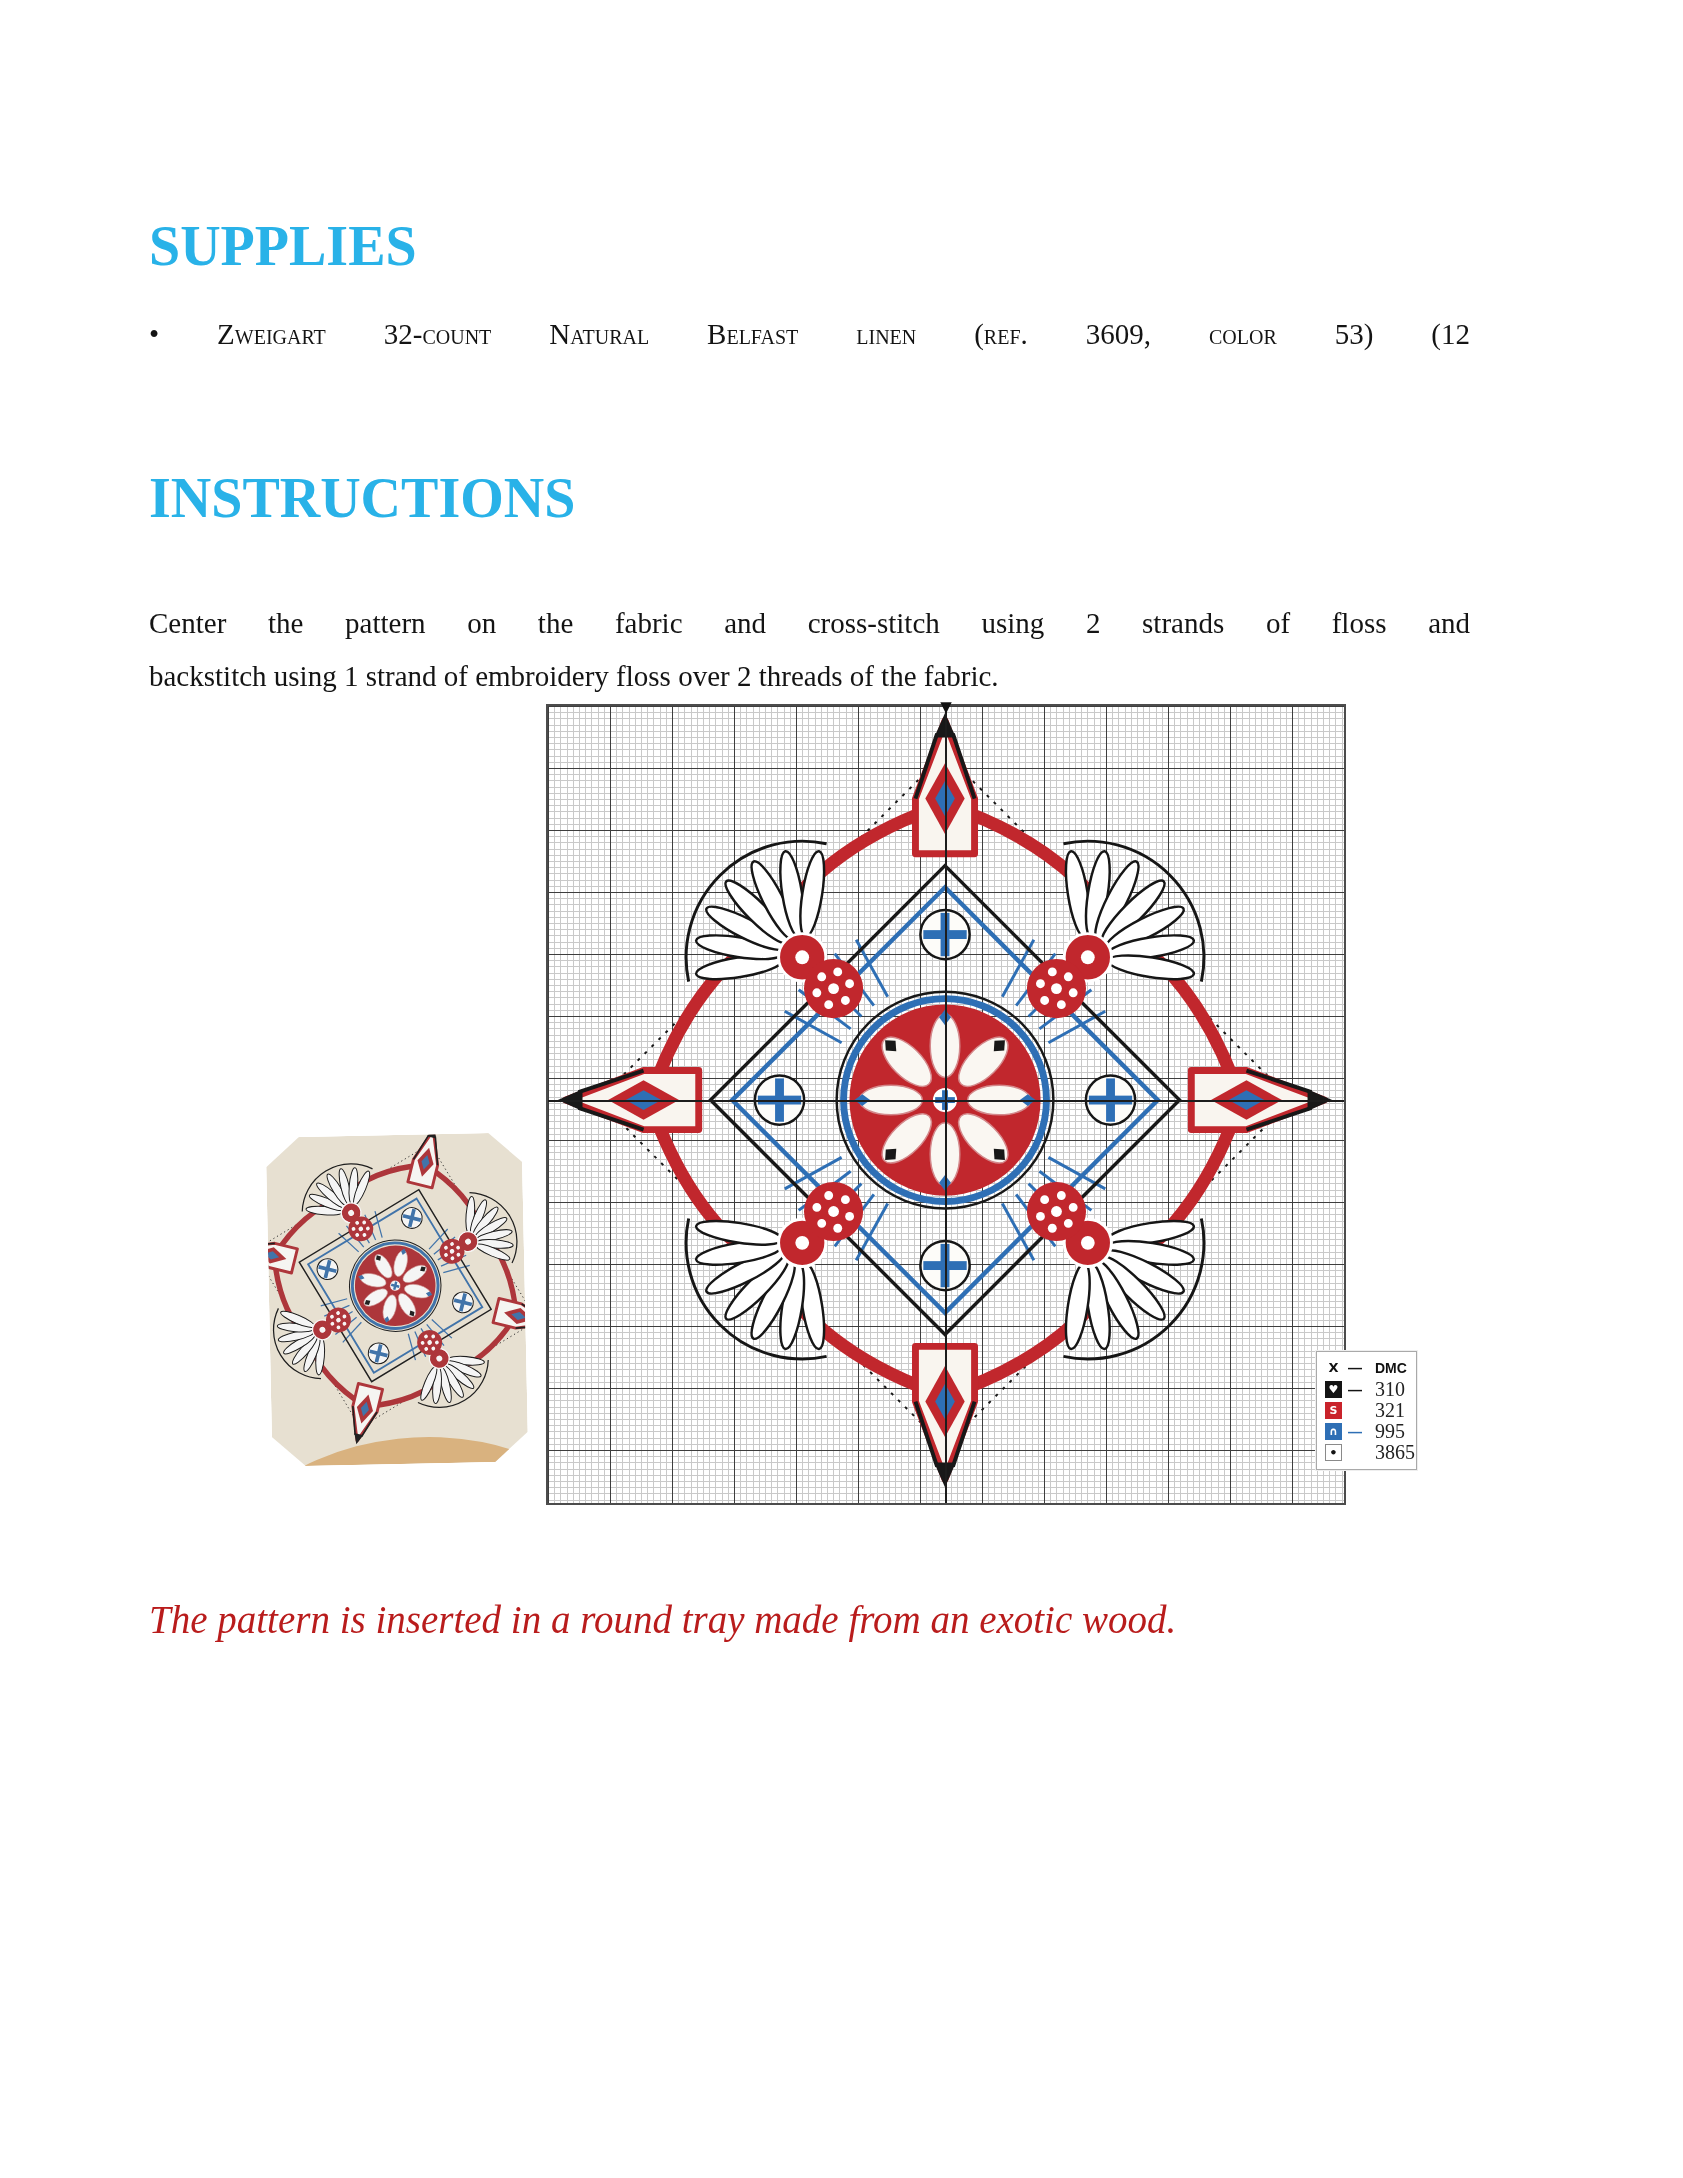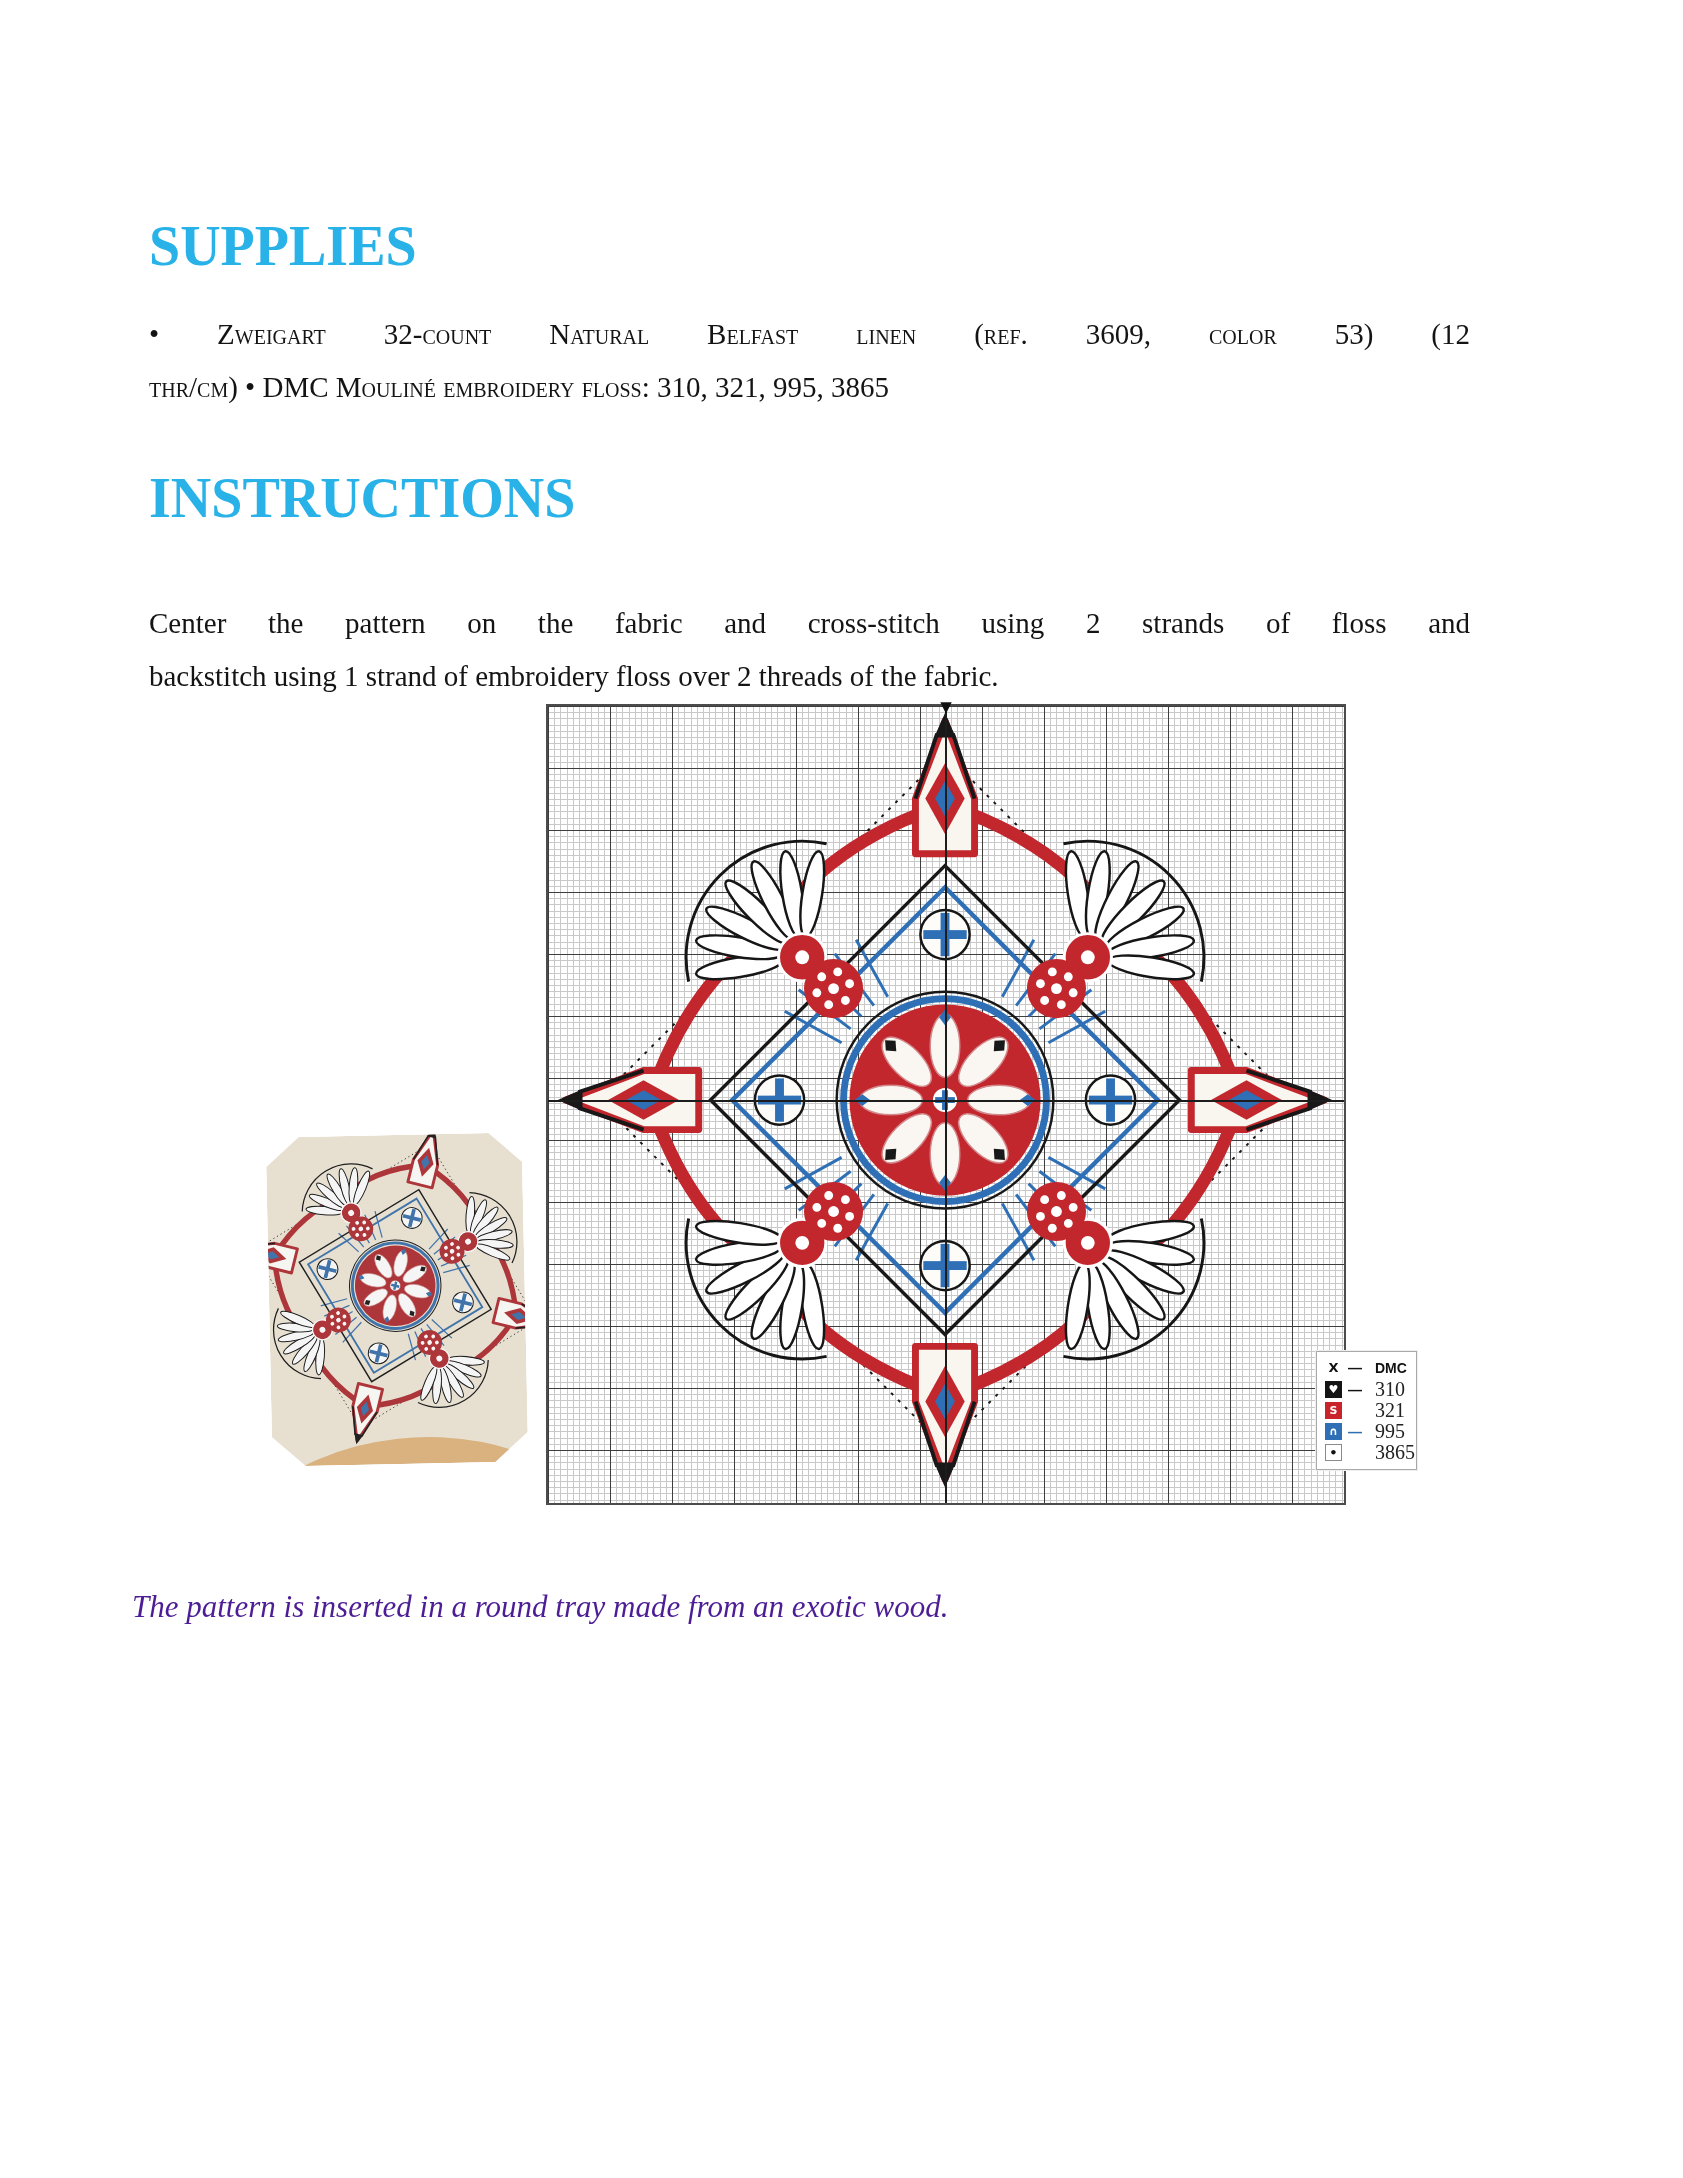--- a/index.html
+++ b/index.html
@@ -10,22 +10,22 @@
            color:#29b2e8;font-family:"Liberation Serif",serif;letter-spacing:0;margin-top:26px;}
   #supplies-h{top:190px;}
   #instructions-h{top:442px;}
 
   .para{position:absolute;left:149px;width:1321px;font-size:29px;color:#141414;}
   .para .line{display:block;line-height:53px;}
   .line.justify{text-align:justify;text-align-last:justify;}
   #supplies-p{top:279px;font-variant:small-caps;}
   #instructions-p{top:568px;}
 
-  .caption{position:absolute;left:132px;top:1558px;width:1321px;
-           font-style:italic;font-size:31px;color:#4c1d95;}
+  .caption{position:absolute;left:149px;top:1558px;width:1321px;
+           font-style:italic;font-size:39px;color:#b91c1c;}
 
   
   .chart{position:absolute;left:546px;top:704px;width:800px;height:801px;
          box-sizing:border-box;border:2px solid #4c4c4c;background:#ffffff;
          background-image:
            repeating-linear-gradient(to right,#3e3e3e 0 1px,transparent 1px 62px),
            repeating-linear-gradient(to bottom,#3e3e3e 0 1px,transparent 1px 62px),
            repeating-linear-gradient(to right,#c9c9c9 0 1px,transparent 1px 6.2px),
            repeating-linear-gradient(to bottom,#c9c9c9 0 1px,transparent 1px 6.2px);}
   .cline-v{position:absolute;left:397px;top:0;width:2px;height:100%;background:#1d1d1d;}
@@ -183,21 +183,20 @@
       <circle r="13" fill="#ffffff" stroke="#c1272d" stroke-width="1.5"></circle>
       <rect x="-3" y="-10" width="6" height="20" fill="#2e6fb5"></rect>
       <rect x="-10" y="-3" width="20" height="6" fill="#2e6fb5"></rect>
     </g>
   </defs>
 </svg>
 
 <h1 class="heading" id="supplies-h">SUPPLIES</h1>
 <p class="para" id="supplies-p">
   <span class="line justify">• Zweigart 32-count Natural Belfast linen (ref. 3609, color 53) (12</span>
-  <span class="line">thr/cm) • DMC Mouliné embroidery floss: 310, 321, 995, 3865</span>
 </p>
 
 <h1 class="heading" id="instructions-h">INSTRUCTIONS</h1>
 <p class="para" id="instructions-p">
   <span class="line justify">Center the pattern on the fabric and cross-stitch using 2 strands of floss and</span>
   <span class="line">backstitch using 1 strand of embroidery floss over 2 threads of the fabric.</span>
 </p>
 
 <div class="chart">
   <svg class="chart-art" viewBox="0 0 808 809">

